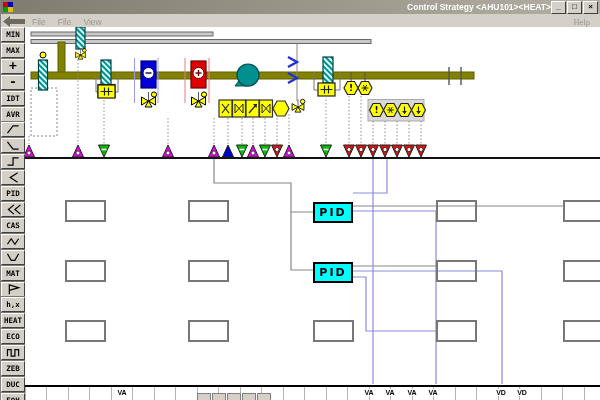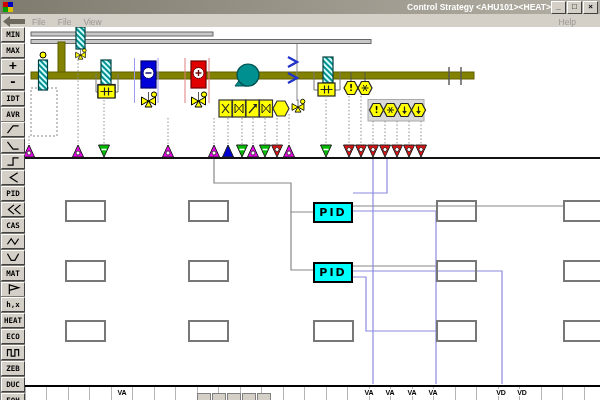--- a/index.html
+++ b/index.html
@@ -24,21 +24,21 @@
     font-size:8px;line-height:9px;text-align:center;font-weight:bold;color:#000;
   }
   
   .menubar{
     position:absolute;left:0;top:14px;right:0;height:13px;background:#d4d0c8;
     display:flex;align-items:flex-end;font-size:8.5px;color:#9a9792;
     border-bottom:1px solid #aaa69e;
   }
   .menubar .back{margin:0 6px 0 2px;flex:none;}
   .menubar .mitem{margin-right:12px;}
-  .menubar .help{margin-left:auto;margin-right:24px;}
+  .menubar .help{margin-left:auto;margin-right:10px;font-family:Liberation Serif, serif;}
   
   .toolbar{
     position:absolute;left:0;top:27px;width:24px;bottom:0;background:#d4d0c8;
     display:flex;flex-direction:column;overflow:hidden;
   }
   .tbtn{
     flex:none;height:13px;background:#d4d0c8;
     border:1px solid;border-color:#fff #404040 #404040 #fff;outline:1px solid #7b776f;
     margin-bottom:0.92px;
     font-family:"DejaVu Sans Mono",monospace;font-weight:bold;font-size:7.5px;

